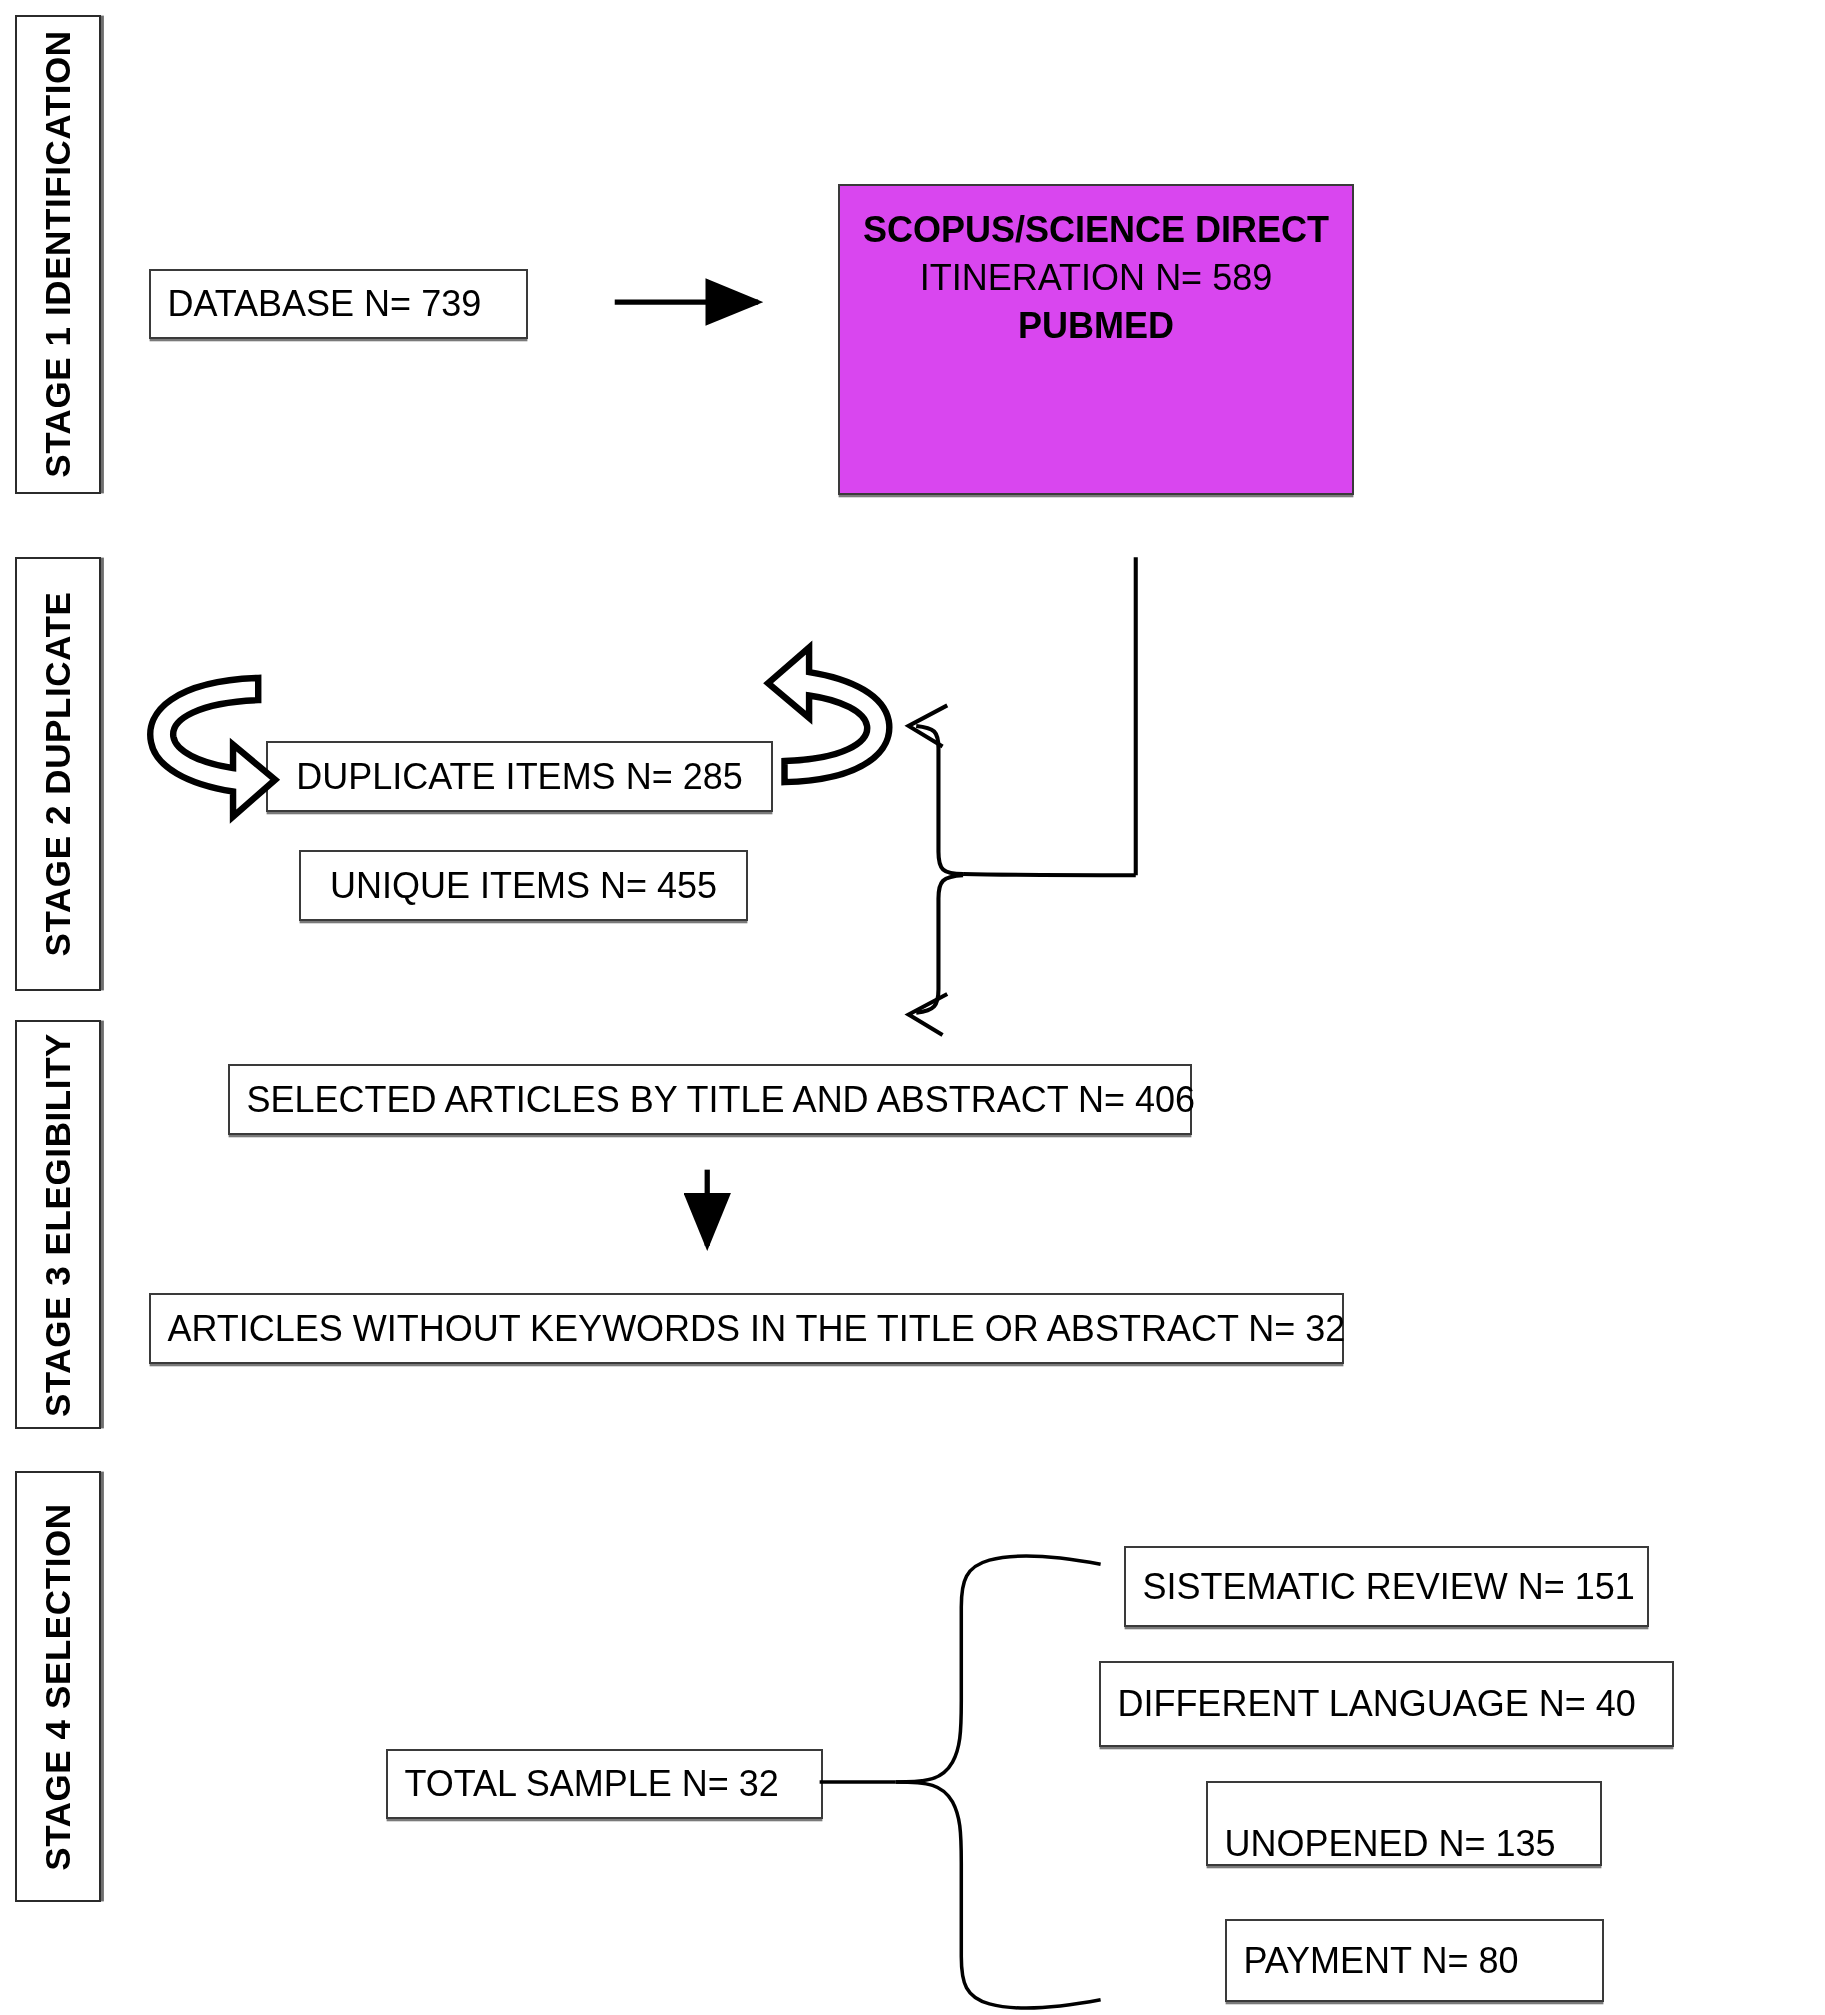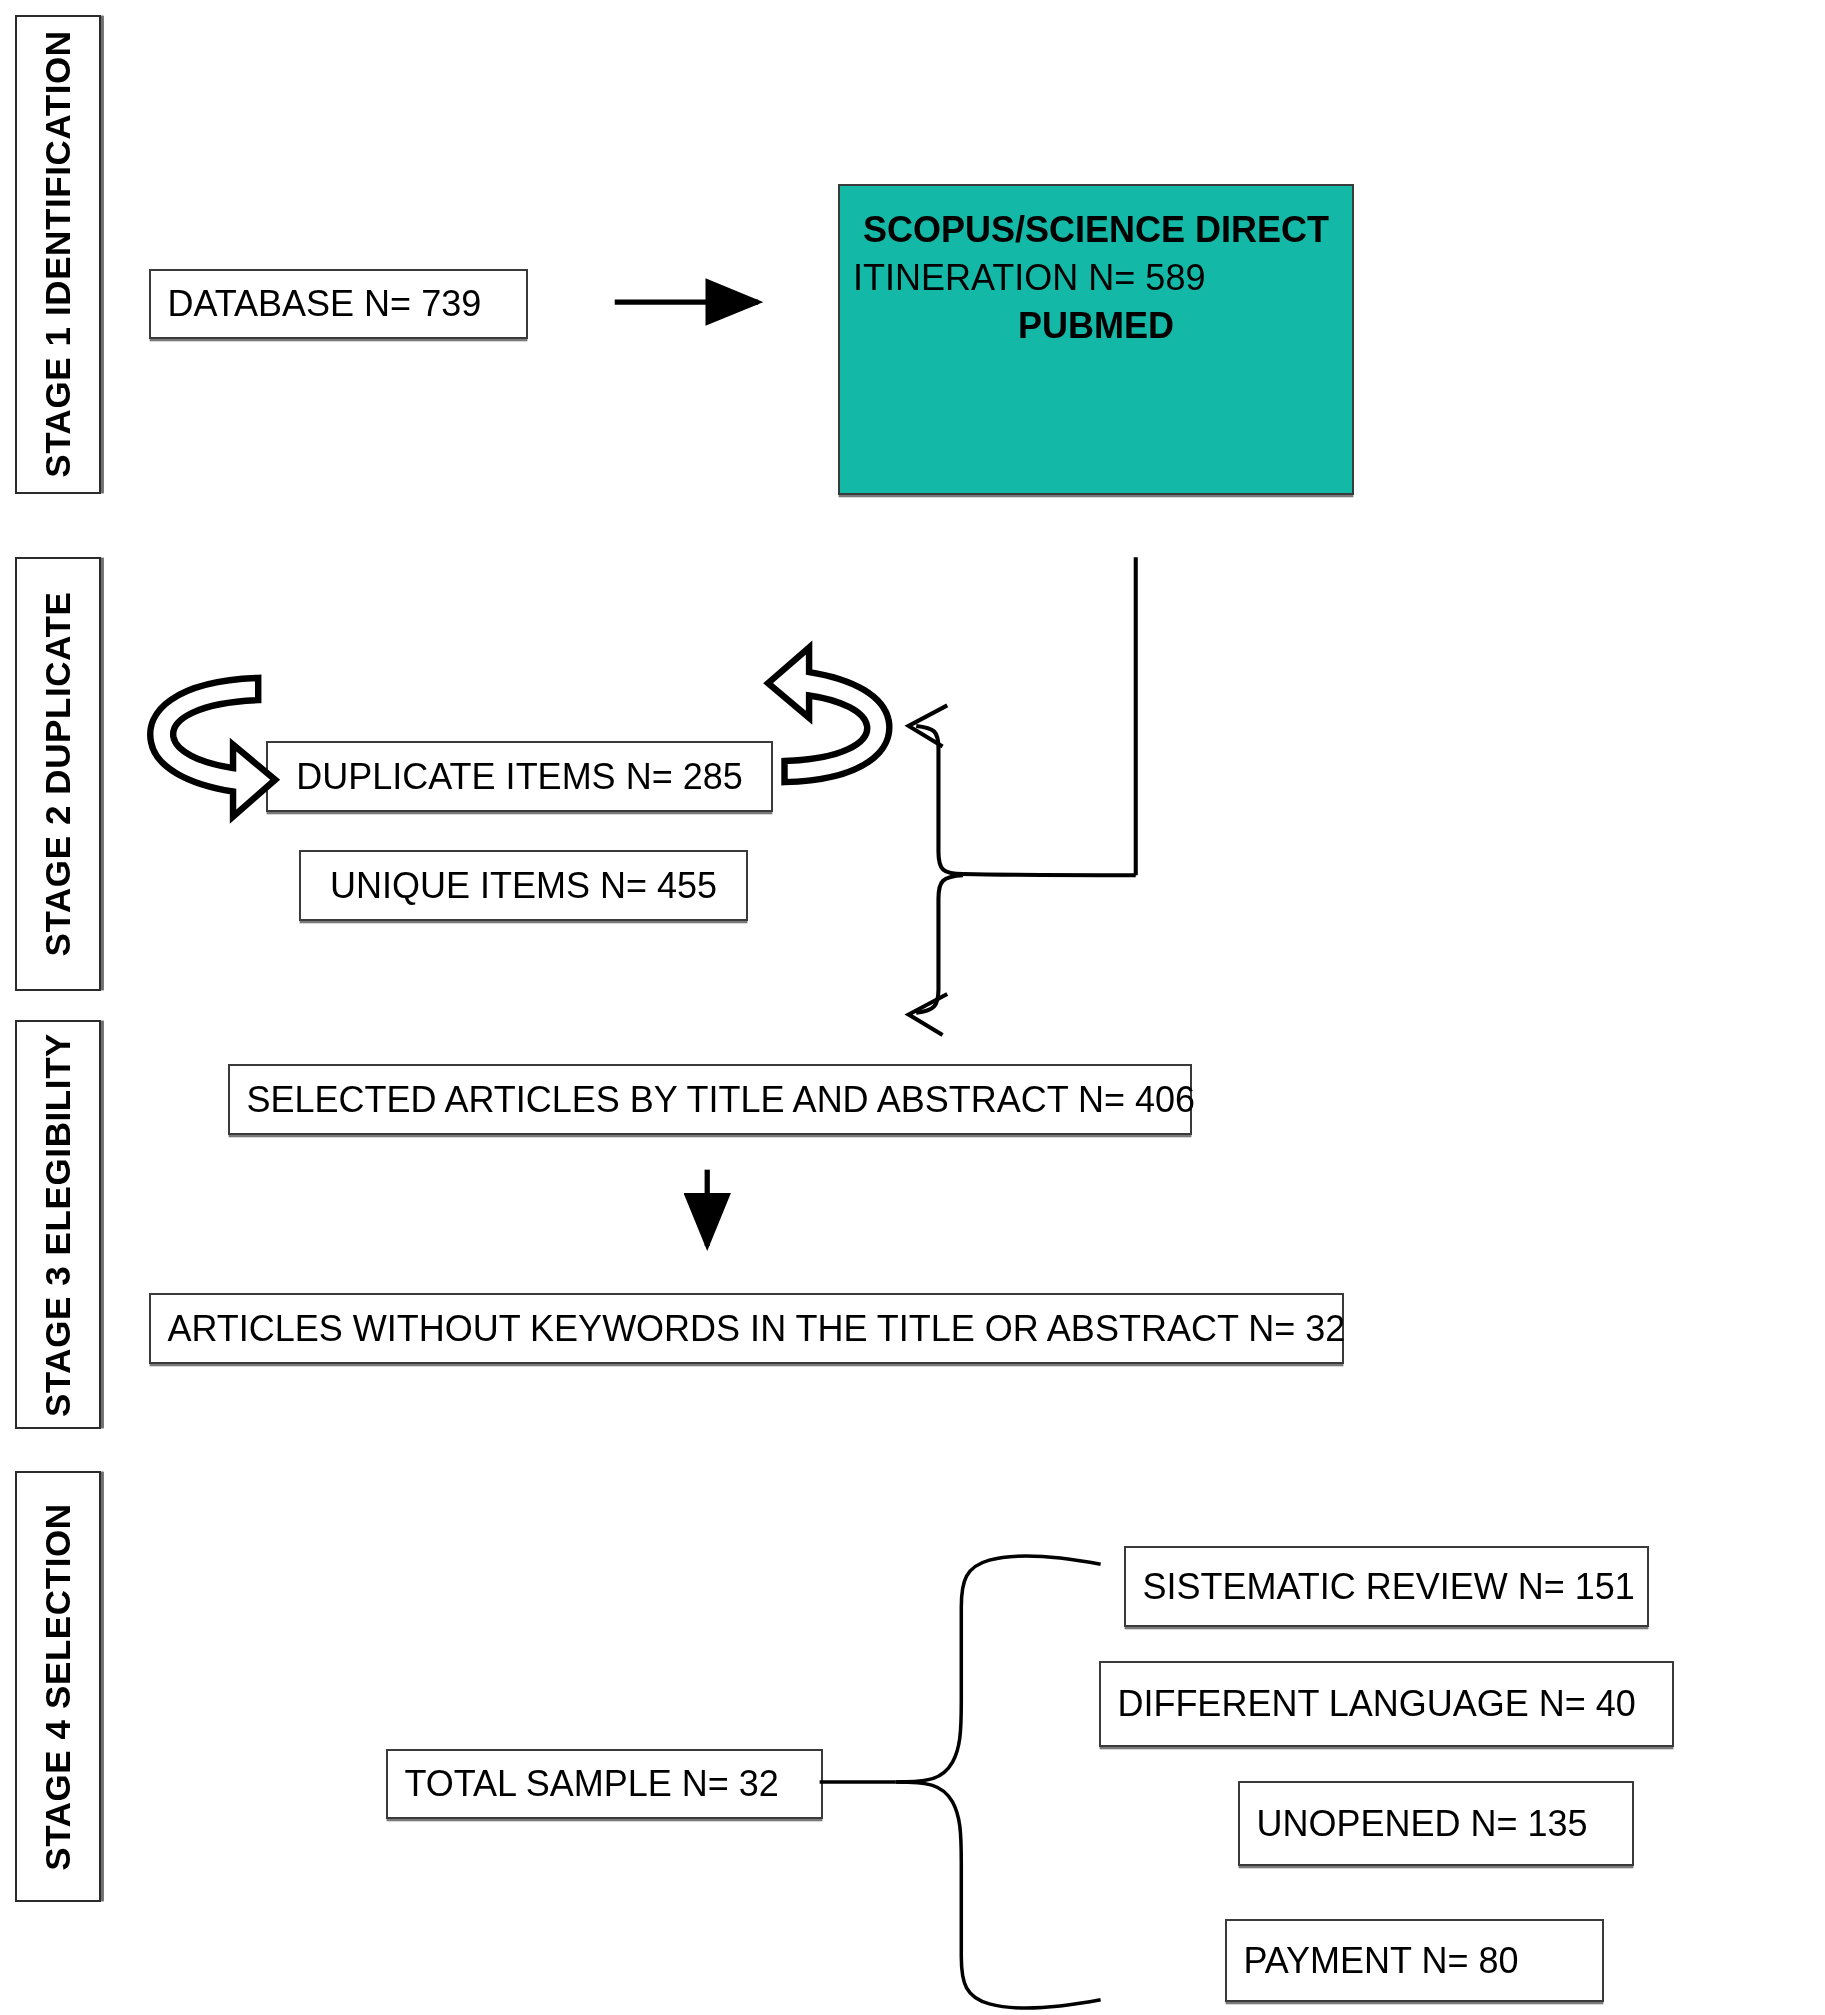--- a/index.html
+++ b/index.html
@@ -21,24 +21,24 @@
     position:absolute;border:2.3px solid #3a3a3a;background:#fff;
     box-shadow:0 2.9px 0 -0.6px #7a7a7a;
     display:flex;align-items:center;
     font-size:36px;line-height:1.15;
   }
   .nbox .lbl{padding:0 16.4px;white-space:nowrap;}
   .nbox.center .lbl{width:100%;text-align:center;padding:0 7px;}
   .nbox b{font-weight:normal;}
 
   .multibox{
-    position:absolute;border:2.3px solid #3a3a3a;background:#14b8a6;
+    position:absolute;border:2.3px solid #3a3a3a;background:#d946ef;
     box-shadow:0 2.9px 0 -0.6px #7a7a7a;
     display:flex;flex-direction:column;justify-content:flex-start;
-    padding-top:20px;font-size:36px;line-height:1.34;
+    padding-top:20px;font-size:36px;line-height:1.34;align-items:center;
   }
   .multibox .l{white-space:nowrap;padding:0 13px;}
   .multibox .l.ctr{text-align:center;}
   .multibox .l.lft{text-align:left;}
   .multibox b{font-weight:normal;}
 
   .boldbox{font-weight:bold;}
 
   svg.overlay{position:absolute;left:0;top:0;width:1826px;height:2015px;pointer-events:none;}
 </style>
@@ -96,21 +96,21 @@
   </div>
 
   <div class="nbox" style="left:1124px;top:1546px;width:521px;height:77px;">
     <span class="lbl"><span>SISTEMATIC REVIEW </span><b>N= 151</b></span>
   </div>
 
   <div class="nbox" style="left:1099px;top:1661px;width:571px;height:82px;">
     <span class="lbl"><span>DIFFERENT LANGUAGE </span><b>N= 40</b></span>
   </div>
 
-  <div class="nbox" style="left:1238px;top:1781px;width:392px;height:81px;">
+  <div class="nbox" style="left:1206px;top:1781px;width:392px;height:81px;align-items:flex-end;">
     <span class="lbl"><span>UNOPENED </span><b>N= 135</b></span>
   </div>
 
   <div class="nbox" style="left:1225px;top:1919px;width:375px;height:79px;">
     <span class="lbl"><span>PAYMENT </span><b>N= 80</b></span>
   </div>
 
   <svg class="overlay" viewBox="0 0 3119 3442">
     <defs>
       <marker id="solidhead" markerWidth="11" markerHeight="9" refX="10" refY="4.5" orient="auto" markerUnits="strokeWidth">

